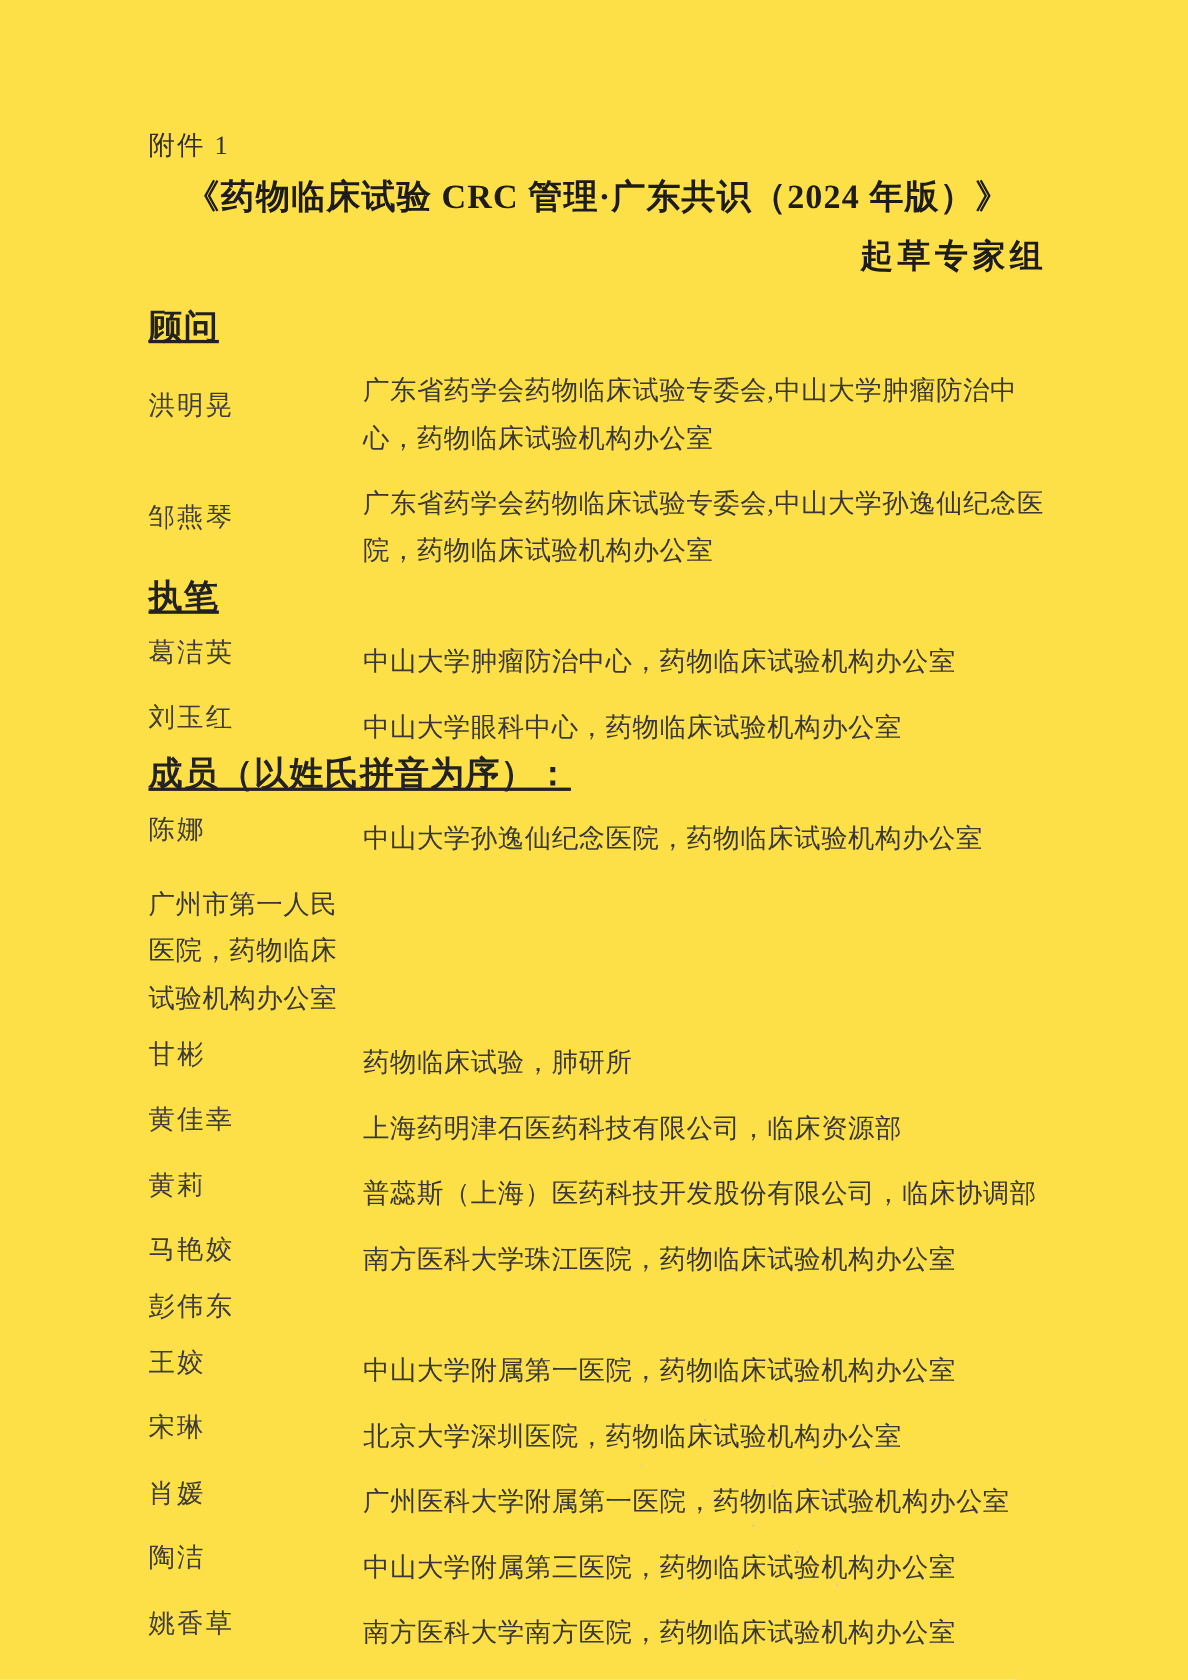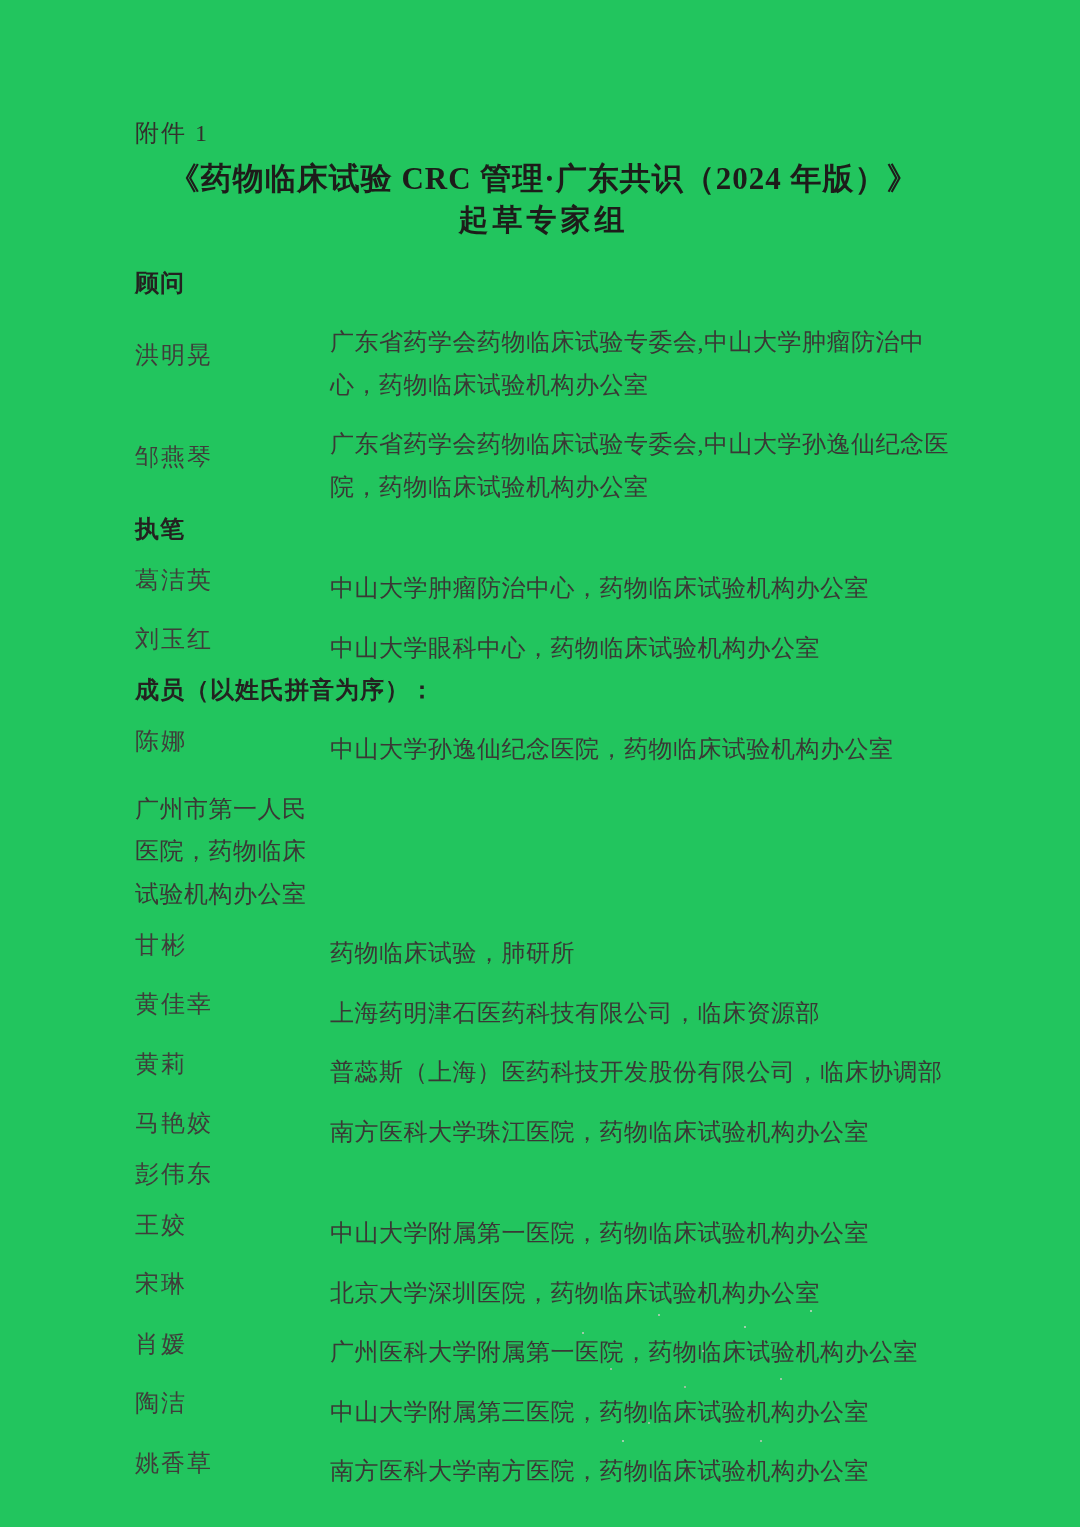--- a/index.html
+++ b/index.html
@@ -5,21 +5,21 @@
   html, body {
     margin: 0;
     padding: 0;
     background: #e8e8e8;
   }
   .page {
     position: relative;
     width: 1080px;
     height: 1527px;
     margin: 0 auto;
-    background: #22c55e;
+    background: #fde047;
     box-sizing: border-box;
     padding: 118px 128px 0 135px;
     font-family: "Liberation Serif", "DejaVu Serif", serif;
     color: #3a3a3a;
     overflow: hidden;
   }
   .attachment-label {
     font-size: 24px;
     line-height: 30px;
     color: #33302c;
@@ -28,37 +28,38 @@
   .doc-title {
     text-align: center;
     font-weight: bold;
     font-size: 31px;
     line-height: 38px;
     margin-top: 12px;
     color: #1d1c1a;
     letter-spacing: 1px;
   }
   .doc-subtitle {
-    text-align: center;
+    text-align: right;
     font-weight: bold;
     font-size: 30px;
     line-height: 36px;
-    margin-top: 4px;
+    margin-top: 18px;
     color: #1d1c1a;
     letter-spacing: 4px;
   }
   .roster {
     margin-top: 24px;
   }
   .section-heading {
     font-weight: bold;
-    font-size: 24px;
+    font-size: 31px;
     line-height: 42px;
     color: #232220;
     letter-spacing: 1px;
+    text-decoration: underline;
   }
   .entry {
     display: grid;
     grid-template-columns: 195px 1fr;
     align-items: center;
   }
   .entry .name {
     font-size: 24px;
     line-height: 42px;
     letter-spacing: 2px;

